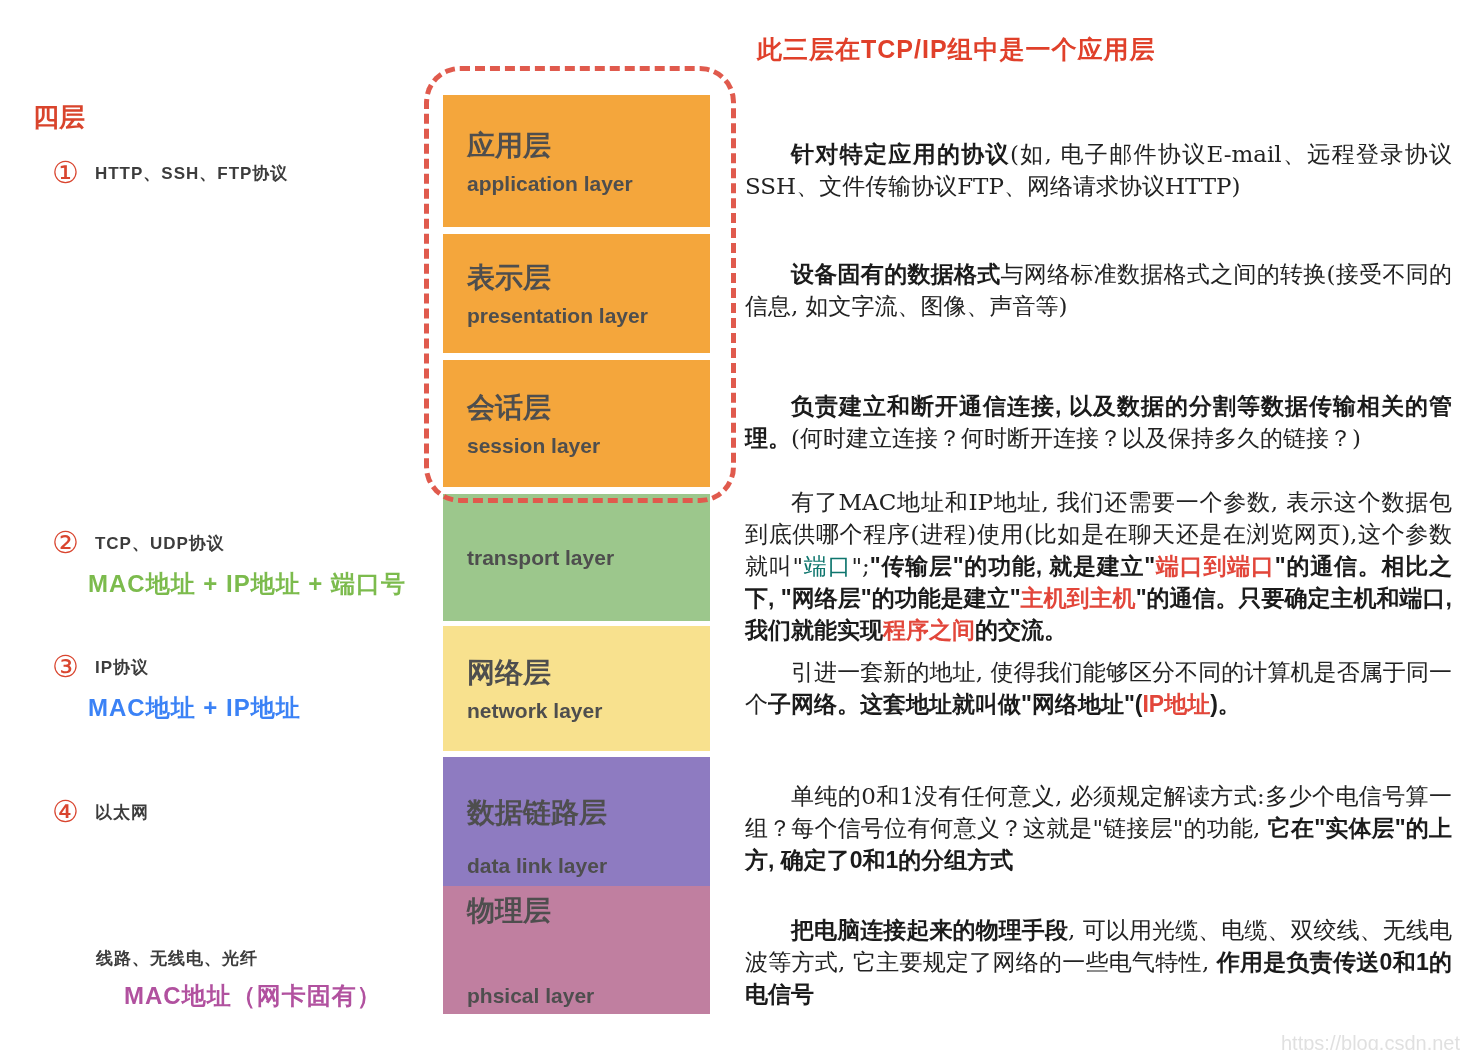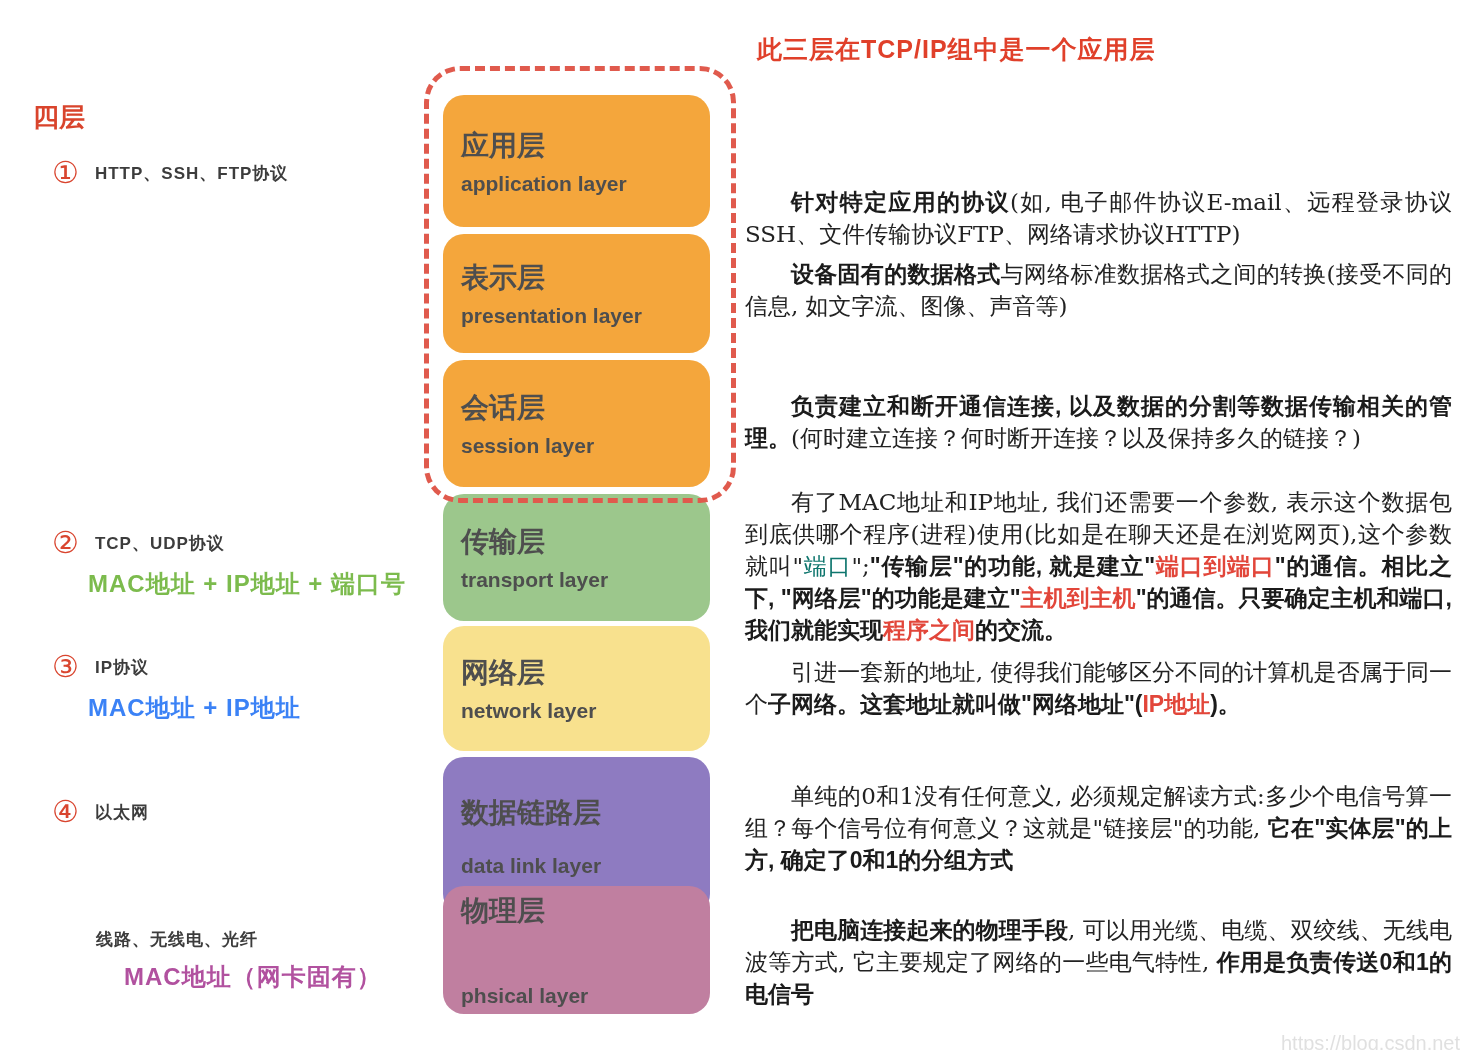--- a/index.html
+++ b/index.html
@@ -24,29 +24,28 @@
   .circle-num {
     color:#d9452f; font-size:30px; line-height:30px; margin-right:16px;
     font-weight:400;
   }
   .li-text { font-weight:700; font-size:17px; color:#3c3c3c; letter-spacing:1px; }
   .li-sub { font-weight:700; font-size:24px; margin-top:10px; margin-left:36px; letter-spacing:1px; }
   .li-1 { left:52px; top:158px; }
   .li-2 { left:52px; top:528px; }
   .li-3 { left:52px; top:652px; }
   .li-4 { left:52px; top:797px; }
-  .li-5 { left:88px; top:928px; }
+  .li-5 { left:88px; top:947px; }
   .li-5 .li-text { margin-left:8px; }
 
   
   .layer-box {
     position:absolute; left:443px; width:267px; box-sizing:border-box;
     display:flex; flex-direction:column; justify-content:center;
-    padding-left:18px;
-    border-radius:21px;
+    padding-left:24px;
   }
   .layer-zh { font-size:28px; font-weight:700; color:#4e4e4e; margin-bottom:7px; }
   .layer-en { font-size:21px; font-weight:700; color:#4e4e4e; }
   .box-1 { top:95px;  height:132px; }
   .box-2 { top:234px; height:119px; }
   .box-3 { top:360px; height:127px; }
   .box-4 { top:494px; height:127px; }
   .box-5 { top:626px; height:125px; }
   .box-6 { top:757px; height:158px;gap:15px; }
   .box-7 { top:886px; height:128px; }
@@ -57,21 +56,21 @@
     pointer-events:none;
   }
 
   
   .desc {
     position:absolute; left:745px; width:707px; margin:0;
     font-family:"DejaVu Serif", serif;
     font-size:23px; line-height:32px; color:#222222;
     text-indent:2em; text-align:justify;
   }
-  .p-1 { top:138px;margin-top:48px; }
+  .p-1 { top:138px; }
   .p-2 { top:258px; }
   .p-3 { top:390px; }
   .p-4 { top:486px; }
   .p-5 { top:656px; }
   .p-6 { top:780px; }
   .p-7 { top:914px; }
 
   .seg-n  { }
   .seg-b  { font-weight:700; font-family:"Liberation Sans", sans-serif; color:#1b1b1b; }
   .seg-r  { color:#0f766e; }
@@ -134,21 +133,20 @@
   </div>
   <div class="layer-box box-2" style="background: rgb(244, 166, 60);">
     <div class="layer-zh">表示层</div>
     <div class="layer-en">presentation layer</div>
   </div>
   <div class="layer-box box-3" style="background: rgb(244, 166, 60);">
     <div class="layer-zh">会话层</div>
     <div class="layer-en">session layer</div>
   </div>
   <div class="layer-box box-4" style="background: rgb(156, 199, 140);">
-    <div class="layer-zh">传输层</div>
     <div class="layer-en">transport layer</div>
   </div>
   <div class="layer-box box-5" style="background: rgb(248, 225, 142);">
     <div class="layer-zh">网络层</div>
     <div class="layer-en">network layer</div>
   </div>
   <div class="layer-box box-6" style="background: rgb(142, 123, 193);">
     <div class="layer-zh">数据链路层</div>
     <div class="layer-en">data link layer</div>
   </div>

